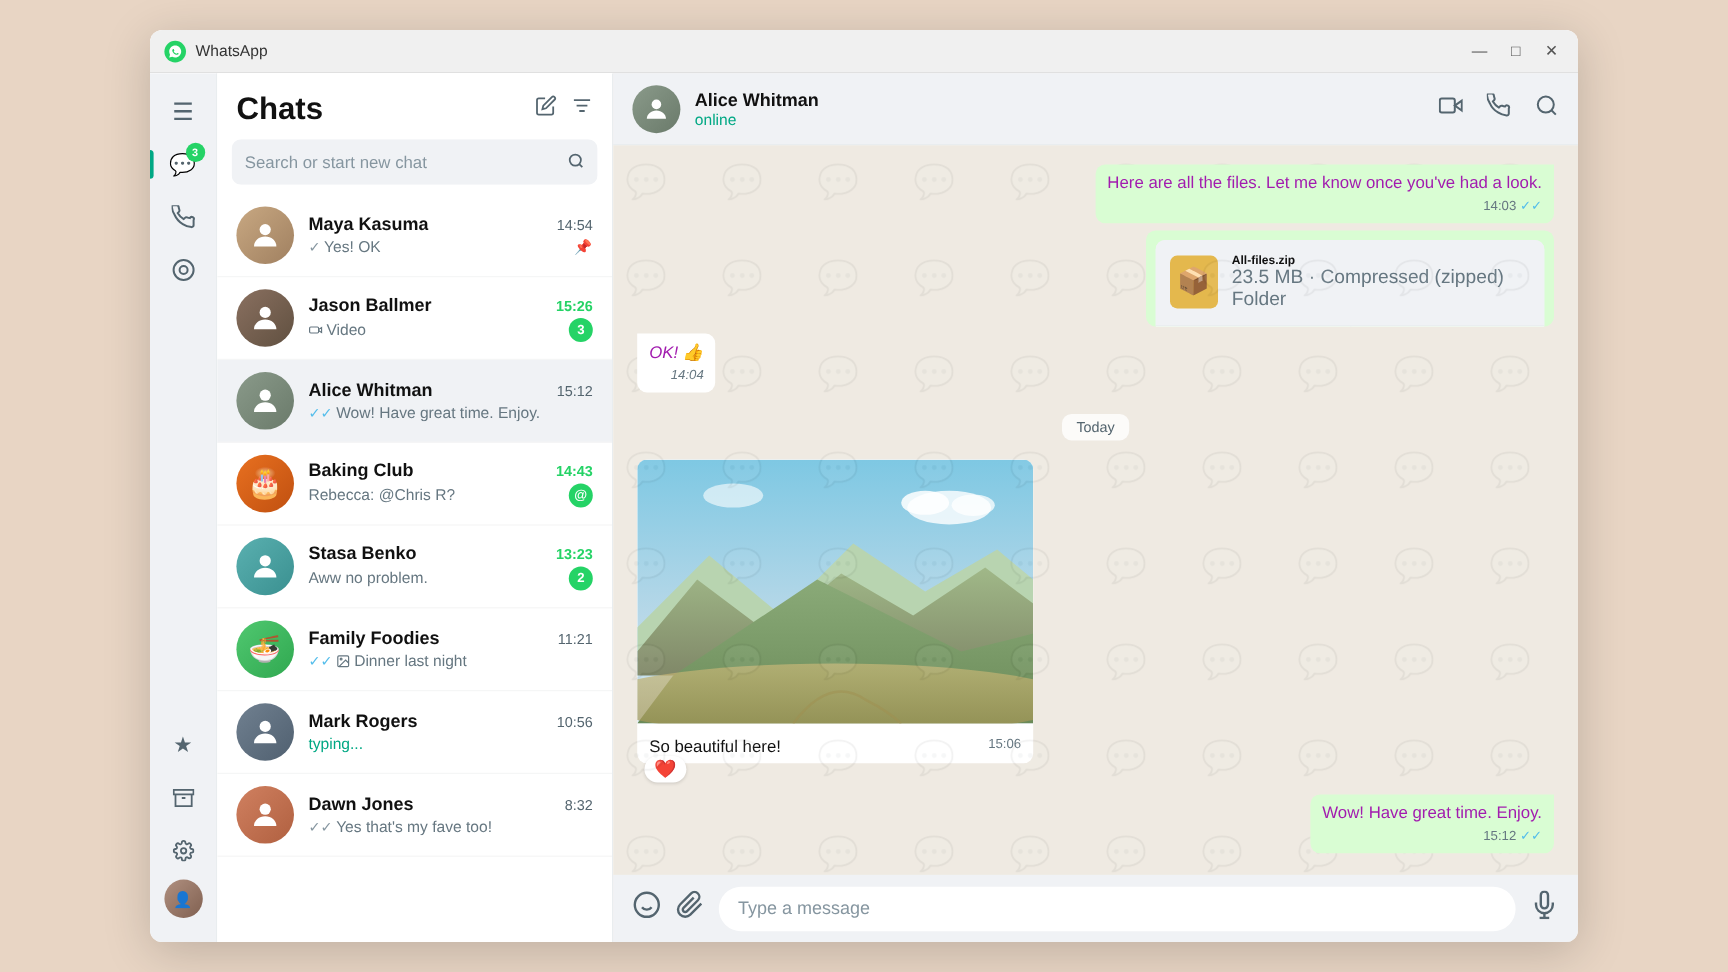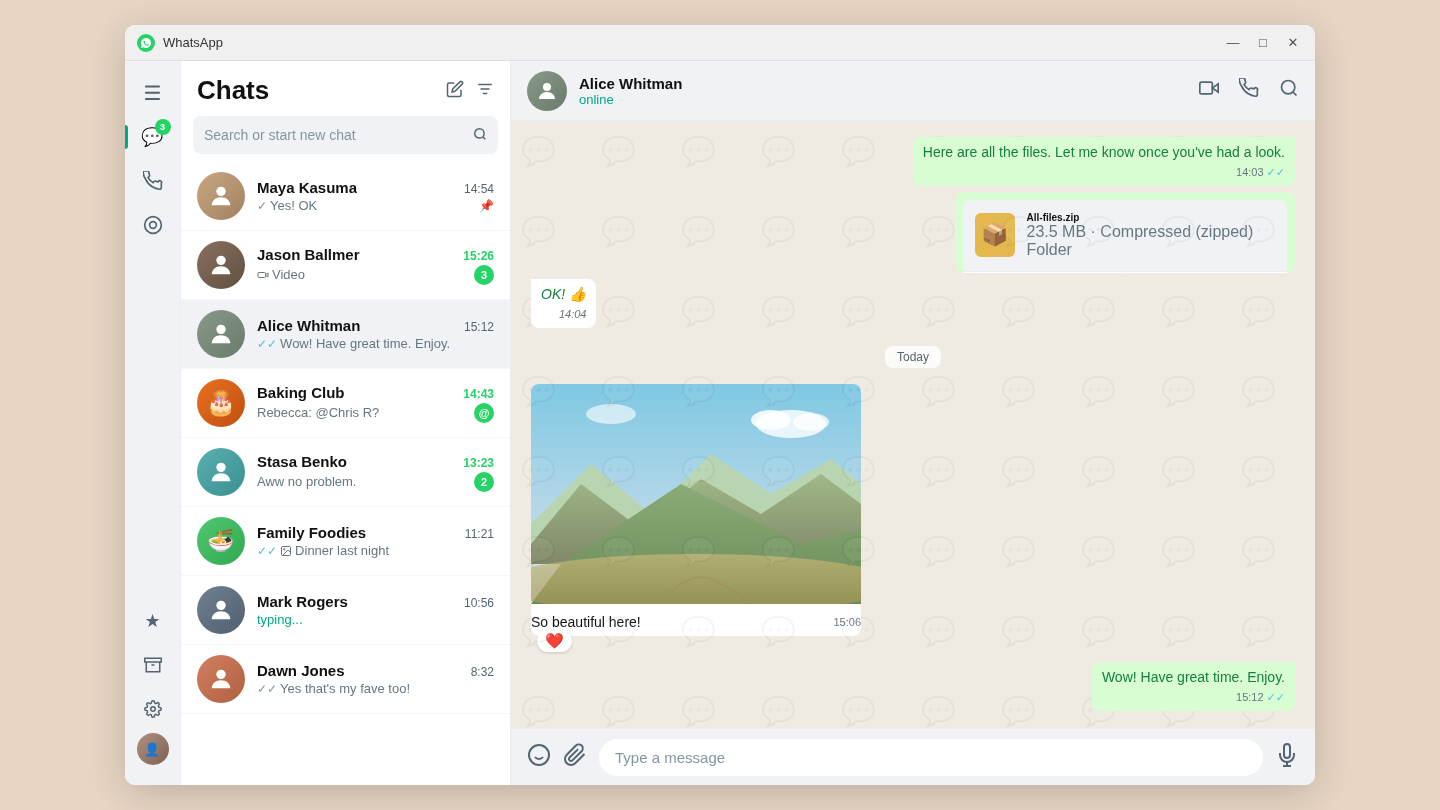--- a/index.html
+++ b/index.html
@@ -323,21 +323,21 @@
       background: #d9fdd3;
       align-self: flex-end;
       border-radius: 8px 0 8px 8px;
     }
     .msg-bubble.received {
       background: #fff;
       align-self: flex-start;
       border-radius: 0 8px 8px 8px;
       font-style: italic;
     }
-    .msg-text { color: #15803d; }
+    .msg-text { color: #a21caf; }
     .msg-meta {
       display: flex;
       align-items: center;
       justify-content: flex-end;
       gap: 3px;
       margin-top: 2px;
     }
     .msg-time {
       font-size: 11px;
       color: #667781;
@@ -361,23 +361,23 @@
       text-align: center;
       font-size: 14px;
       color: #111;
       cursor: pointer;
       background: #fff;
       border: none;
       outline: none;
     }
     .file-action-btn:first-child { border-right: 1px solid #e9edef; }
     .photo-caption-row {
-      padding: 6px 0;
-      display: flex;
-      align-items: center;
+      padding: 6px 10px;
+      display: flex;
+      align-items: flex-start;
       justify-content: space-between;
     }
     .photo-caption { font-size: 14px; color: #111; }
     .photo-time { font-size: 11px; color: #667781; }
     .reaction-row {
       display: flex;
       margin: -6px 0 4px 6px;
     }
     .reaction-pill {
       background: #fff;

